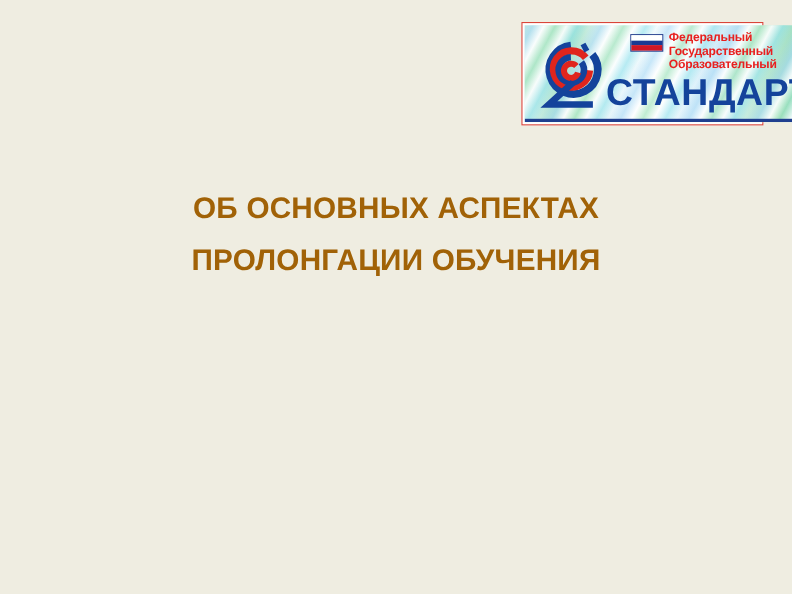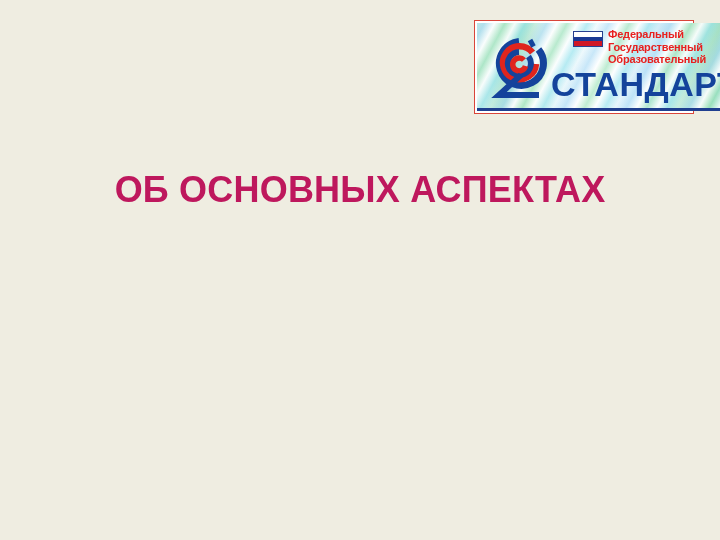--- a/index.html
+++ b/index.html
@@ -127,22 +127,22 @@
     white-space: nowrap;
   }
 
   
   .title {
     position: absolute;
     left: 40px;
     top: 166px;
     width: 640px;
     text-align: center;
-    color: #be185d;
-    font-size: 36px;
+    color: #a16207;
+    font-size: 27px;
     font-weight: bold;
     line-height: 47px;
     letter-spacing: 0.2px;
   }
   .title .tline { display: block; white-space: nowrap; }
 </style>
 </head>
 <body>
 
 <div class="slide">
@@ -182,15 +182,16 @@
       </div>
 
       <div class="standart-word">СТАНДАРТ</div>
 
       <div class="logo-bottom-rule"></div>
     </div>
   </div>
 
   <div class="title">
     <span class="tline">ОБ ОСНОВНЫХ АСПЕКТАХ</span>
+    <span class="tline">ПРОЛОНГАЦИИ ОБУЧЕНИЯ</span>
   </div>
 
 </div>
 
 </body></html>

